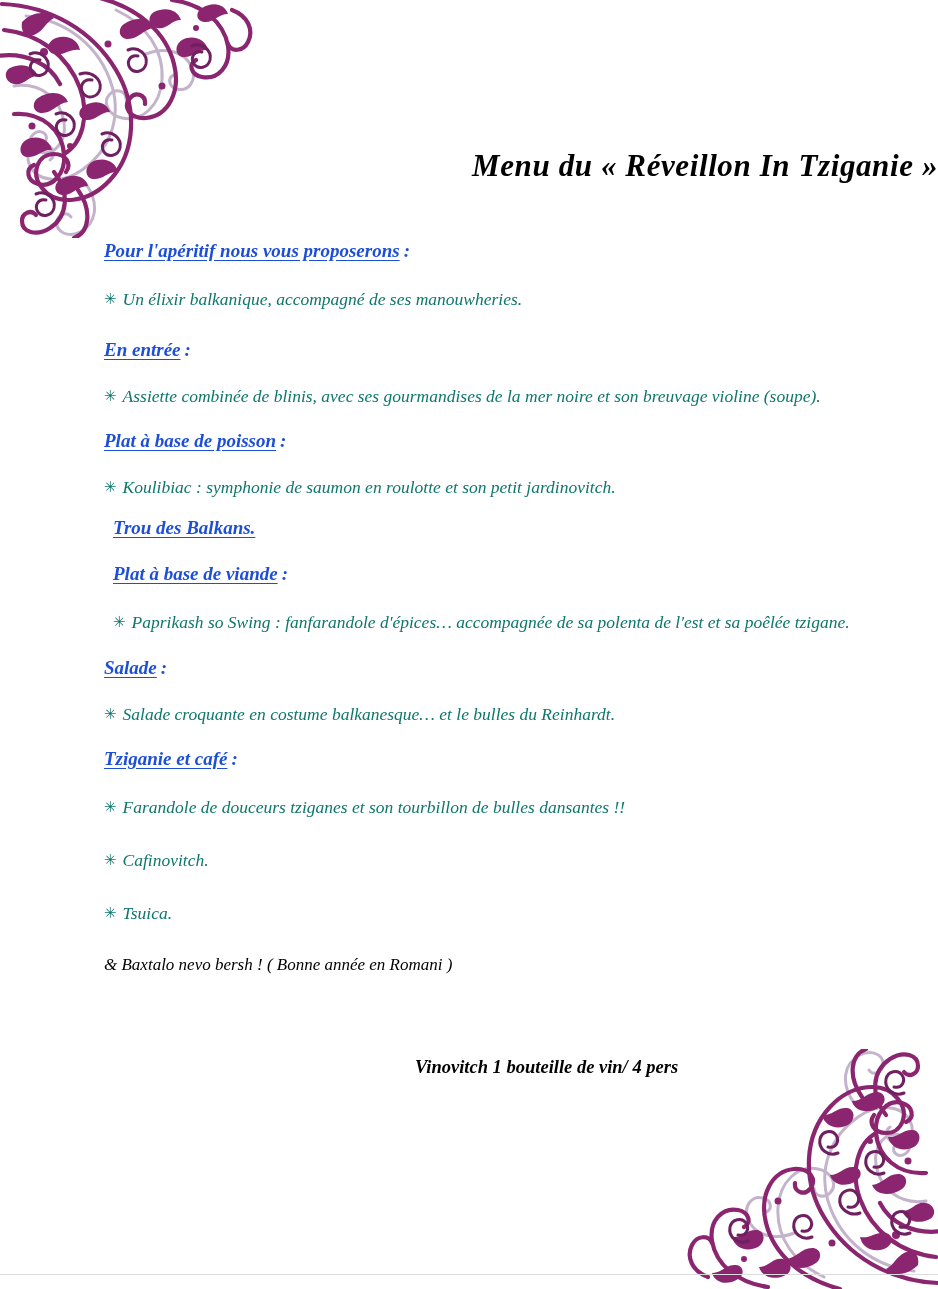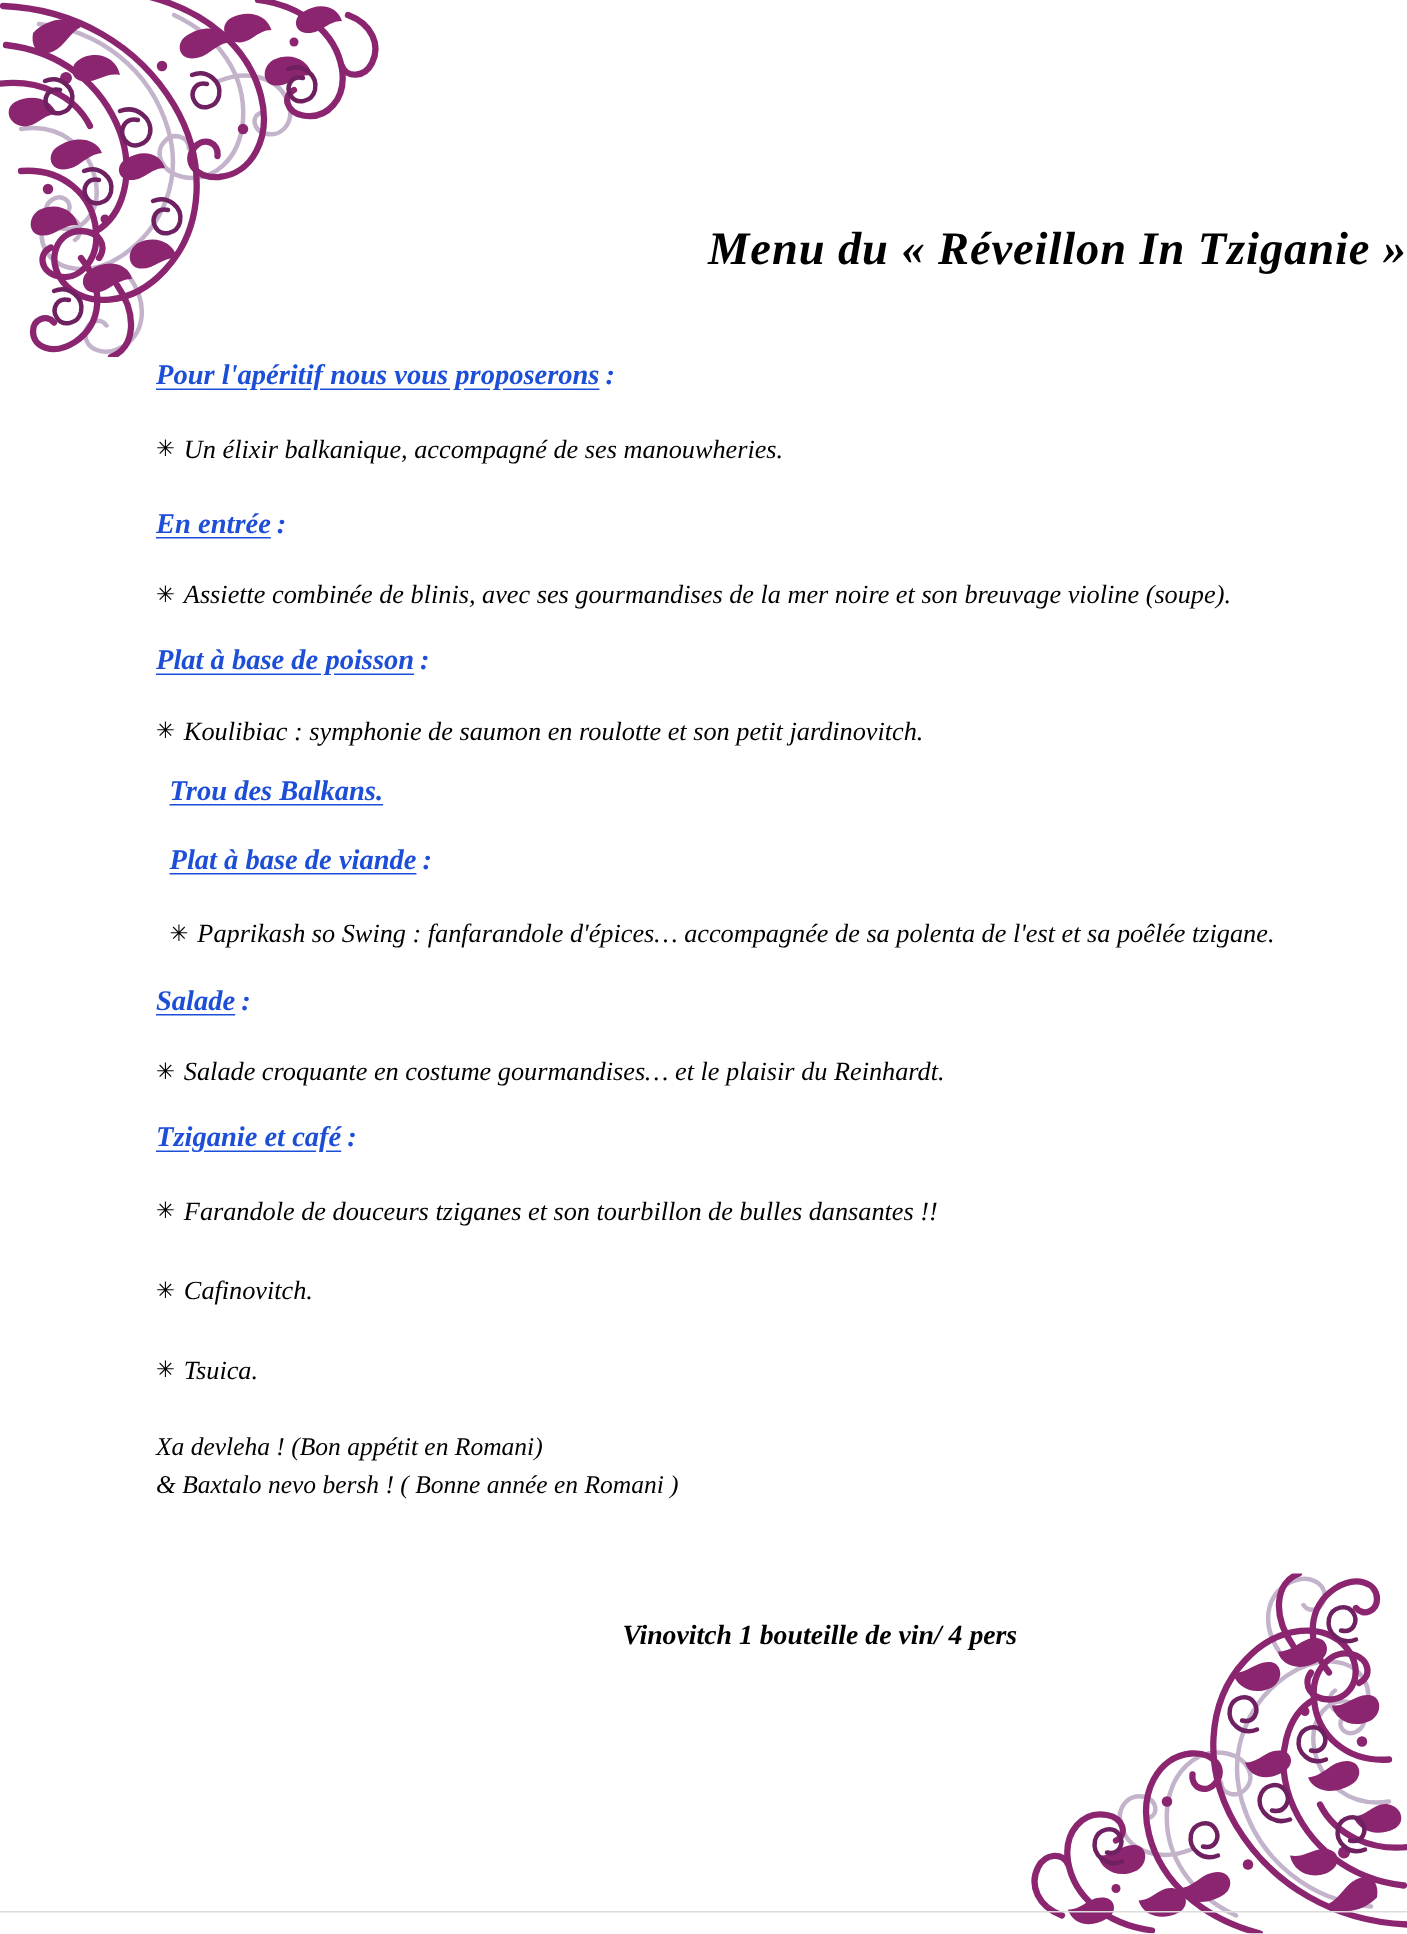--- a/index.html
+++ b/index.html
@@ -93,21 +93,21 @@
   }
   .section-heading.indented {
     padding-left: 9px;
   }
 
   .menu-item {
     font-family: "Liberation Serif", serif;
     font-style: italic;
     font-size: 17.5px;
     line-height: 1.55;
-    color: #000000;
+    color: #0f766e;
     margin: 0;
     max-width: 752px;
   }
   .menu-item.justify {
     text-align: justify;
   }
   .menu-item .bullet {
     display: inline-block;
     font-style: normal;
     font-size: 15px;
@@ -313,21 +313,21 @@
       <p class="menu-item justify inset">
         <span class="bullet">✳</span><span>Paprikash so Swing : fanfarandole d'épices… accompagnée de sa polenta de l'est et sa poêlée tzigane.</span>
       </p>
 
       <div class="sp-20"></div>
       <p class="section-heading">
         <span class="h-text">Salade</span><span class="h-colon">:</span>
       </p>
       <div class="sp-22"></div>
       <p class="menu-item">
-        <span class="bullet">✳</span><span>Salade croquante en costume gourmandises… et le plaisir du Reinhardt.</span>
+        <span class="bullet">✳</span><span>Salade croquante en costume balkanesque… et le bulles du Reinhardt.</span>
       </p>
 
       <div class="sp-20"></div>
       <p class="section-heading">
         <span class="h-text">Tziganie et café</span><span class="h-colon">:</span>
       </p>
       <div class="sp-24"></div>
       <p class="menu-item">
         <span class="bullet">✳</span><span>Farandole de douceurs tziganes et son tourbillon de bulles dansantes !!</span>
       </p>
@@ -335,21 +335,20 @@
       <p class="menu-item">
         <span class="bullet">✳</span><span>Cafinovitch.</span>
       </p>
       <div class="sp-26"></div>
       <p class="menu-item">
         <span class="bullet">✳</span><span>Tsuica.</span>
       </p>
 
       <div class="sp-26"></div>
       <div class="greeting-block">
-        <div class="greeting-line">Xa devleha !   (Bon appétit en Romani)</div>
         <div class="greeting-line">&amp;  Baxtalo nevo bersh ! ( Bonne année en Romani )</div>
       </div>
 
       <div class="sp-28"></div>
       <div class="sp-28"></div>
       <div class="sp-12"></div>
       <p class="footer-note" style="padding-left: 300px;">Vinovitch  1 bouteille de vin/ 4 pers</p>
 
     </div>
   </div>

